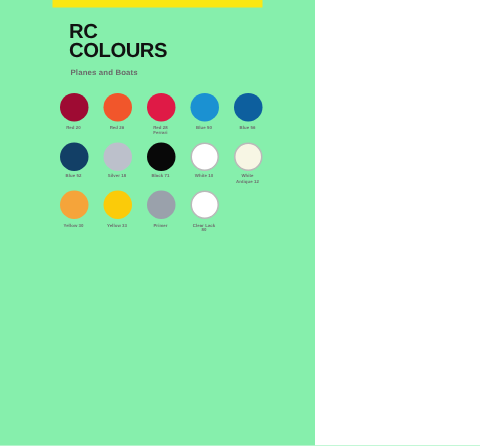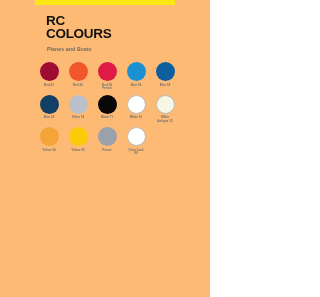--- a/index.html
+++ b/index.html
@@ -14,21 +14,21 @@
     font-family: "Liberation Sans", sans-serif;
     color: #111111;
     overflow: hidden;
     position: relative;
   }
 
   .page {
     width: 210px;
     height: 297px;
     position: relative;
-    background: #fdba74;
+    background: #86efac;
     box-sizing: border-box;
   }
 
   
   .accent-bar {
     position: absolute;
     top: 0;
     left: 35px;
     width: 140px;
     height: 5px;

